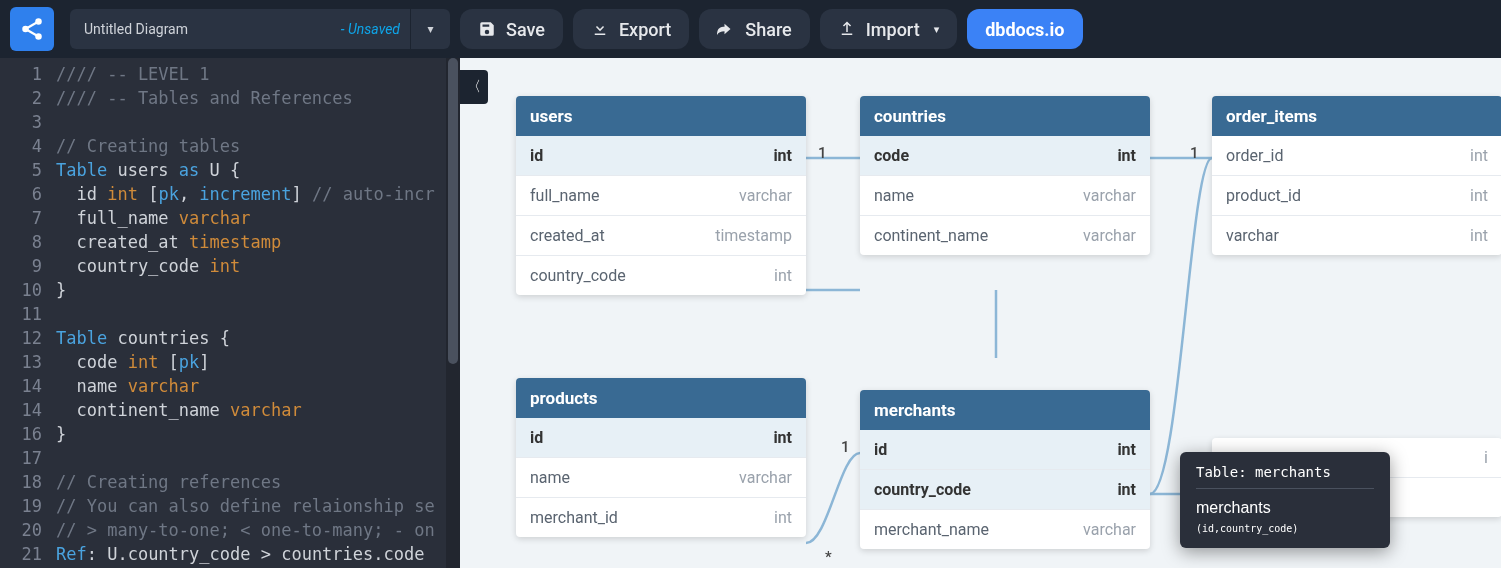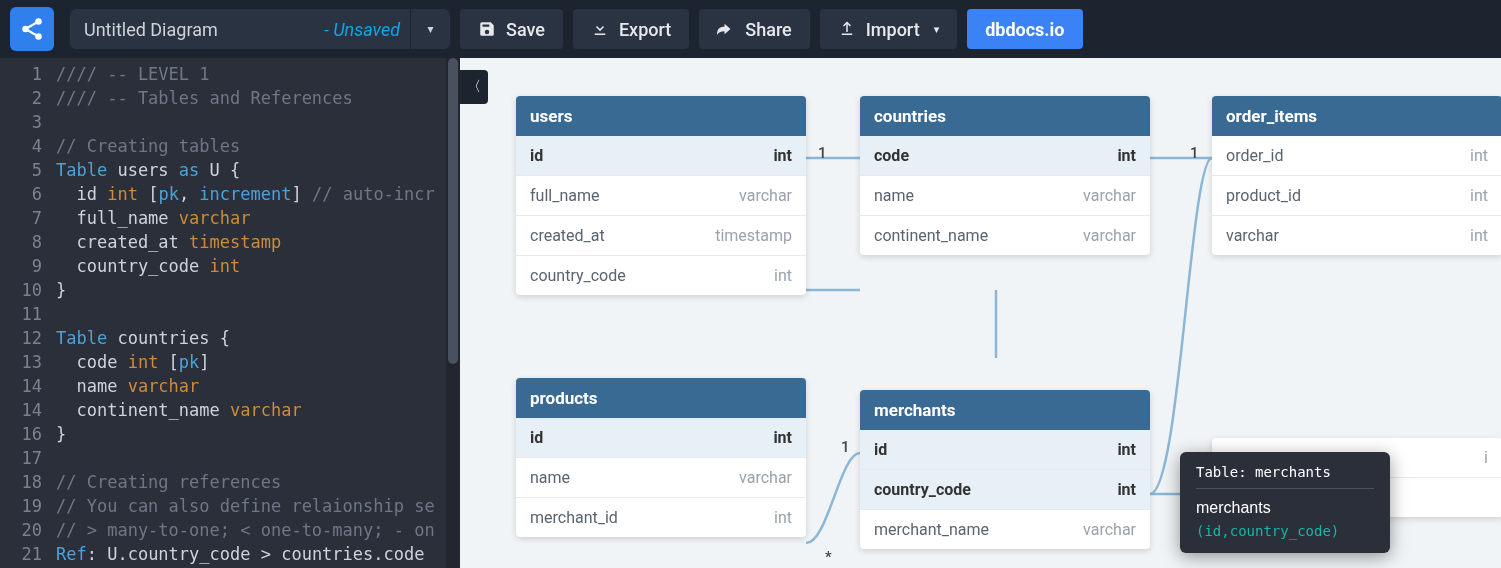--- a/index.html
+++ b/index.html
@@ -35,21 +35,21 @@
 
   .title-group {
     display: flex;
     align-items: center;
     background: #2a3342;
     border-radius: 6px;
     height: 40px;
   }
   .title-input {
     color: #aab1bb;
-    font-size: 18px;
+    font-size: 14px;
     padding: 0 10px 0 14px;
     display: flex;
     align-items: center;
     gap: 10px;
     width: 340px;
   }
   .title-input .name { color: #cfd3d9; }
   .title-input .unsaved { color: #0ea5e9; font-style: italic; margin-left: auto; }
   .title-caret {
     width: 40px;
@@ -57,21 +57,21 @@
     border-left: 1px solid #1c2430;
     display:flex; align-items:center; justify-content:center;
     color: #cfd3d9;
     font-size: 12px;
   }
 
   .tb-btn {
     height: 40px;
     background: #2a3342;
     color: #e6e8eb;
-    border-radius: 4px;
+    border-radius: 12px;
     display: flex;
     align-items: center;
     padding: 0 18px;
     gap: 10px;
     font-size: 18px;
     font-weight: 500;
     cursor: pointer;
   }
   .tb-btn svg { width: 18px; height: 18px; fill: #e6e8eb; }
   .tb-btn .caret { font-size: 11px; margin-left: 4px; }
@@ -187,21 +187,21 @@
     padding: 12px 16px 14px 16px;
     font-family: monospace;
     font-size: 14px;
     min-width: 210px;
     box-shadow: 0 4px 18px rgba(0,0,0,.4);
     z-index: 20;
   }
   .tooltip .tt-title { color:#fff; margin-bottom:8px; }
   .tooltip hr { border:none; border-top:1px solid #4a515e; margin:6px 0 10px 0; }
   .tooltip .tt-name { color:#fff; font-family: -apple-system, sans-serif; font-size:16px; margin-bottom:6px;}
-  .tooltip .tt-cols { color:#14b8a6; font-size:14px; }
+  .tooltip .tt-cols { color:#ffffff; font-size:10px; }
   .tooltip::before {
     content:"";
     position:absolute;
     left:-8px; top:60px;
     border:8px solid transparent;
     border-right-color:#2a2f3a;
   }
 
   svg.connections {
     position:absolute; inset:0; width:100%; height:100%;

